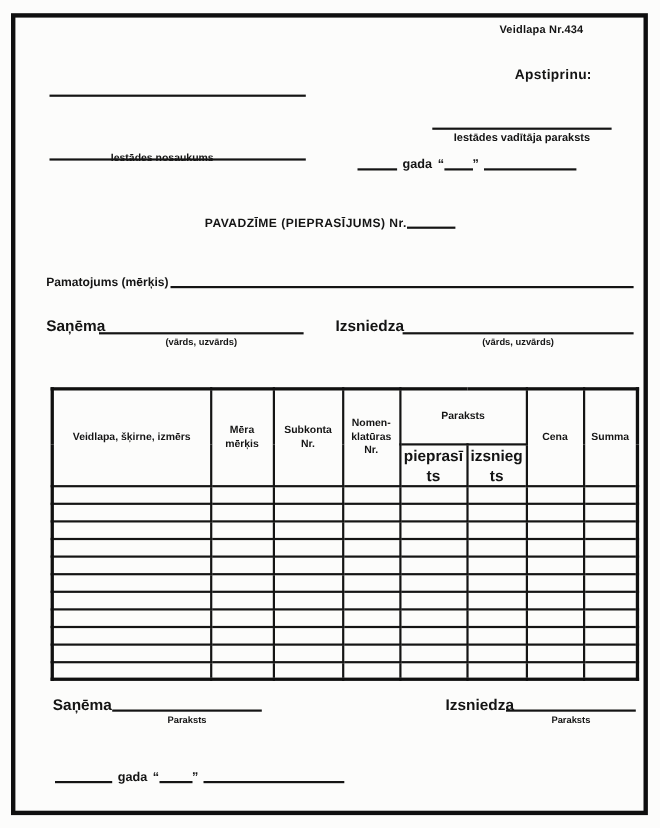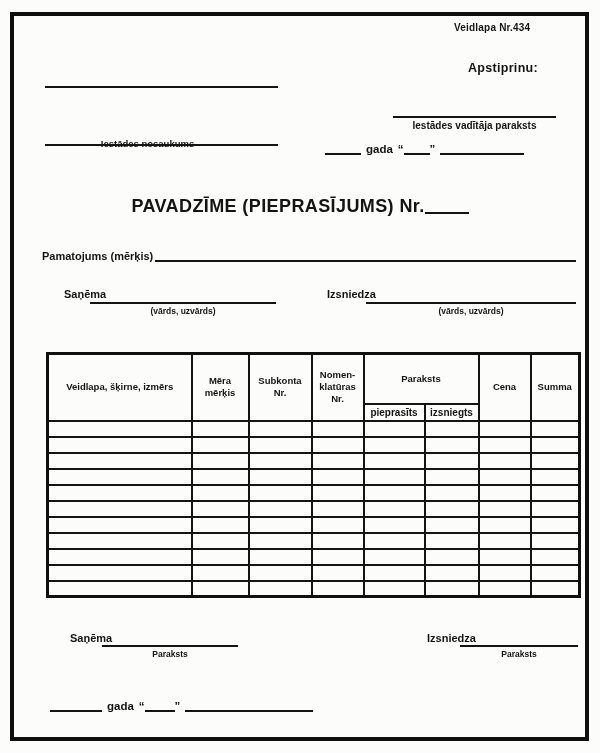--- a/index.html
+++ b/index.html
@@ -33,26 +33,26 @@
   #dept-label{ left:45px; top:149px; width:233px; font-size:9.5px; }
 
   #approval{ left:438px; top:61px; width:130px; font-size:12.5px; letter-spacing:.3px; }
   #dir-line{ left:393px; top:100px; width:163px; height:16px; }
   #dir-label{ left:383px; top:120px; width:183px; font-size:10px; }
 
   #topdate{ left:325px; top:143px; font-size:11.5px; white-space:nowrap; }
   #bottomdate{ left:50px; top:700px; font-size:11.5px; white-space:nowrap; }
   .qsp{ display:inline-block; width:5px; }
 
-  #title{ left:0; top:196px; width:600px; font-size:18px; letter-spacing:.4px; }
-
-  #purpose{ left:42px; top:250px; width:534px; display:flex; align-items:flex-start; font-size:11px; }
+  #title{ left:0; top:196px; width:600px; font-size:11px; letter-spacing:.4px; }
+
+  #purpose{ left:42px; top:250px; width:534px; display:flex; align-items:center; font-size:11px; }
   #purpose .bl{ flex:1; margin-left:2px; margin-bottom:1px; }
 
-  .fld-label{ font-size:11px;margin-left:22px; }
+  .fld-label{ font-size:14px; }
   #recv-label{ left:42px; top:288px; }
   #recv-line{ left:90px; top:288px; width:186px; height:14px; }
   #recv-hint{ left:90px; top:306px; width:186px; font-size:8.5px; }
   #issued-label{ left:305px; top:288px; }
   #issued-line{ left:366px; top:288px; width:210px; height:14px; }
   #issued-hint{ left:366px; top:306px; width:210px; font-size:8.5px; }
 
   #items-table{
     position:absolute; left:46px; top:352px; width:533px;
     border-collapse:collapse; table-layout:fixed;
@@ -61,21 +61,21 @@
   #items-table th, #items-table td{
     border:2px solid #141414; padding:0; box-sizing:border-box;
   }
   #items-table th{
     font-size:9.5px; line-height:1.3; font-weight:700;
     text-align:center; vertical-align:middle; padding:2px 2px;
     overflow-wrap:break-word;
   }
   #items-table thead tr.main-hrow{ height:50px; }
   #items-table thead tr.sub-hrow{ height:17px; }
-  #items-table th.subth{ font-size:10px; padding:0 2px; }
+  #items-table th.subth{ font-size:14px; padding:0 2px; }
   #items-table tbody tr{ height:16px; }
 
   #f-recv-label{ left:48px; top:632px; }
   #f-recv-line{ left:102px; top:632px; width:136px; height:13px; }
   #f-recv-hint{ left:102px; top:649px; width:136px; font-size:8.5px; }
   #f-iss-label{ left:405px; top:632px; }
   #f-iss-line{ left:460px; top:632px; width:118px; height:13px; }
   #f-iss-hint{ left:460px; top:649px; width:118px; font-size:8.5px; }
 </style>
 </head>

